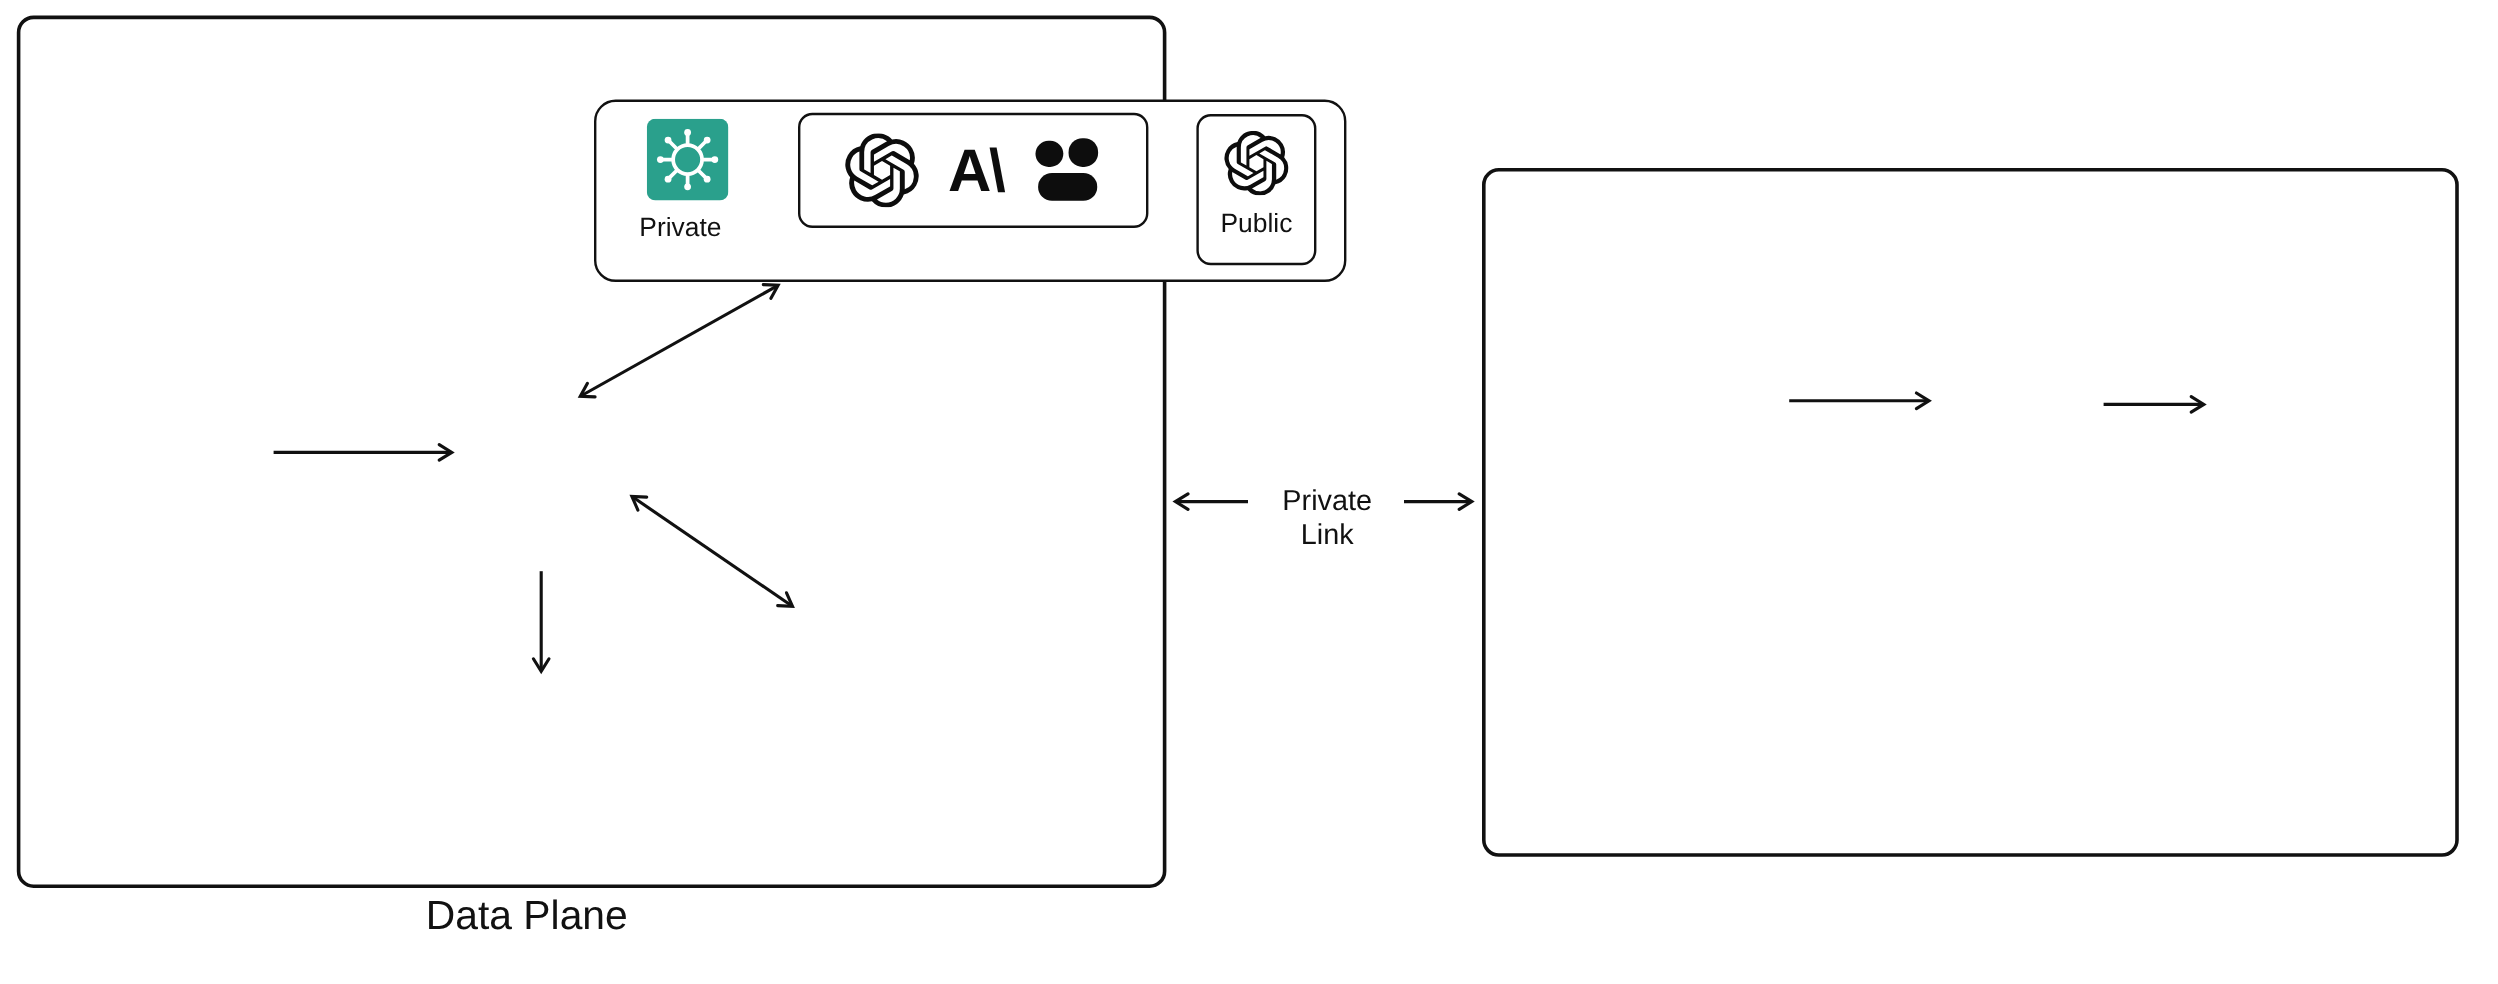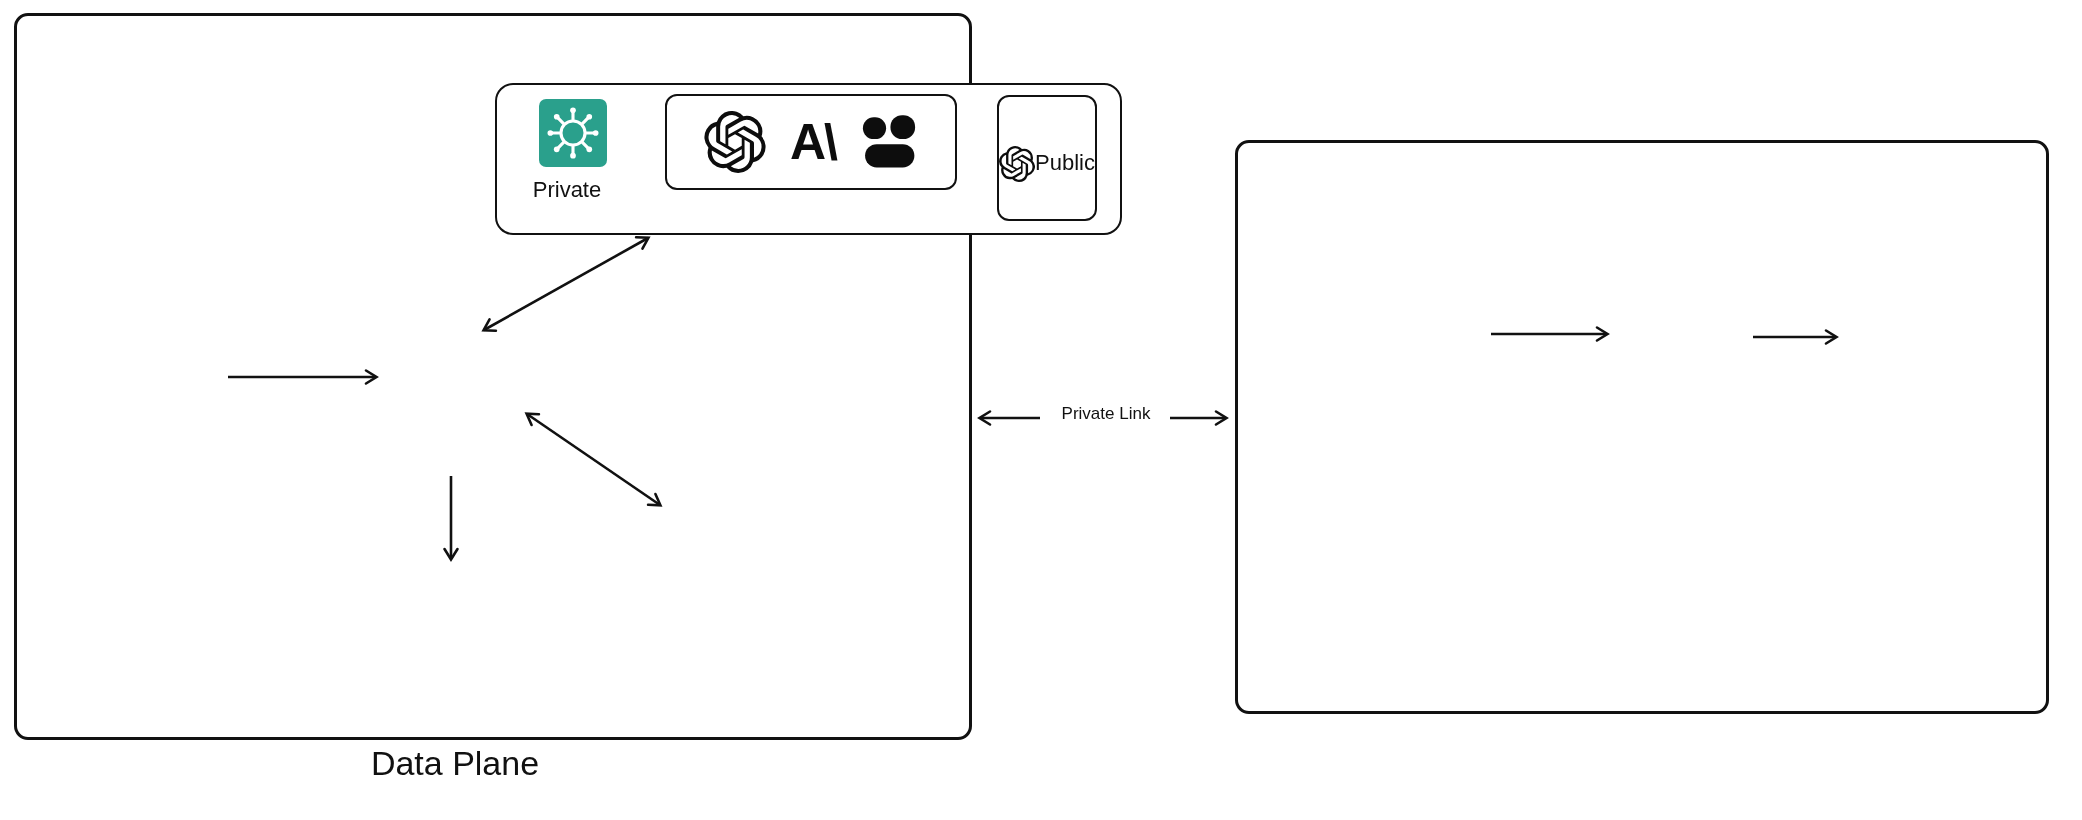--- a/index.html
+++ b/index.html
@@ -23,35 +23,35 @@
   .dbox-inner { position:absolute; top:3px; left:3px; right:3px; bottom:3px;
                 border:1.8px solid #111; border-radius:14px; pointer-events:none; }
   .dbox-label { position:relative; width:96px; font-size:23px; line-height:1.25; text-align:center; }
 
   
   .arrows { position:absolute; left:0; top:0; z-index:6; pointer-events:none; }
 
   
   .data-plane-box   { left:14px; top:13px; width:958px; height:727px; z-index:1; }
   .control-plane-box{ left:1235px; top:140px; width:814px; height:574px; z-index:1; }
-  .data-plane-title    { left:270px; top:744px; width:370px; }
+  .data-plane-title    { left:254px; top:744px; width:370px; }
   .control-plane-title { left:1455px; top:718px; width:380px; }
 
   
   .llms-label { left:495px; top:40px; width:627px; font-size:24px; }
   .llms-box { left:495px; top:83px; width:627px; height:152px; z-index:2; }
   .private-icon { position:absolute; left:42px; top:14px; width:68px; height:68px; }
   .private-label { position:absolute; left:4px; top:92px; width:132px; }
   .prop-box { position:absolute; left:168px; top:9px; width:292px; height:96px;
               border:2.5px solid #111; border-radius:12px; background:#fff;
               display:flex; align-items:center; justify-content:center; gap:24px; }
   .prop-label { position:absolute; left:168px; top:112px; width:292px; }
   .public-box { position:absolute; left:500px; top:10px; width:100px; height:126px;
                 border:2.5px solid #111; border-radius:12px; background:#fff;
-                display:flex; flex-direction:row; align-items:center; }
+                display:flex; flex-direction:column; align-items:center; }
   .anthropic-mark { font-size:50px; font-weight:800; letter-spacing:-2px; color:#0d0d0d; }
 
   
   .sdk-box { left:60px; top:340px; width:164px; height:74px; border-radius:16px;
              display:flex; align-items:center; justify-content:center; gap:12px; }
   .sdk-text { font-size:31px; font-weight:700; color:#16161d; }
   .ai-app-label { left:60px; top:423px; width:164px; font-size:27px; }
 
   .gateway-box { left:384px; top:338px; width:134px; height:134px; }
   .data-service-box { left:384px; top:567px; width:134px; height:127px; }
@@ -60,21 +60,21 @@
   
   .data-stores-box { left:667px; top:340px; width:160px; height:320px;
                      display:flex; flex-direction:column; align-items:center; }
   .data-stores-caption { left:667px; top:668px; width:160px; font-size:24px; }
 
   
   .vpc { left:24px; top:613px; width:173px; height:120px; }
   .vpc-text { position:absolute; left:0; right:0; top:62px; text-align:center; font-size:24px; }
 
   
-  .private-link-label { left:1044px; top:404px; width:124px; font-size:17px; }
+  .private-link-label { left:1044px; top:404px; width:124px; font-size:24px; }
 
   
   .dashboard { left:1279px; top:278px; width:208px; height:113px; border:2.5px solid #111;
                background:#fff; box-shadow:9px 9px 0 #e8e8e8; }
   .chrome { position:relative; height:15px; border-bottom:2.5px solid #111; }
   .chrome-line { position:absolute; left:0; right:0; top:4px; height:2px; background:#111; }
   .dashboard-label { padding:8px 12px; font-size:24px; line-height:1.35; }
 
   
   .kms-box { left:1795px; top:174px; width:250px; height:480px; }

